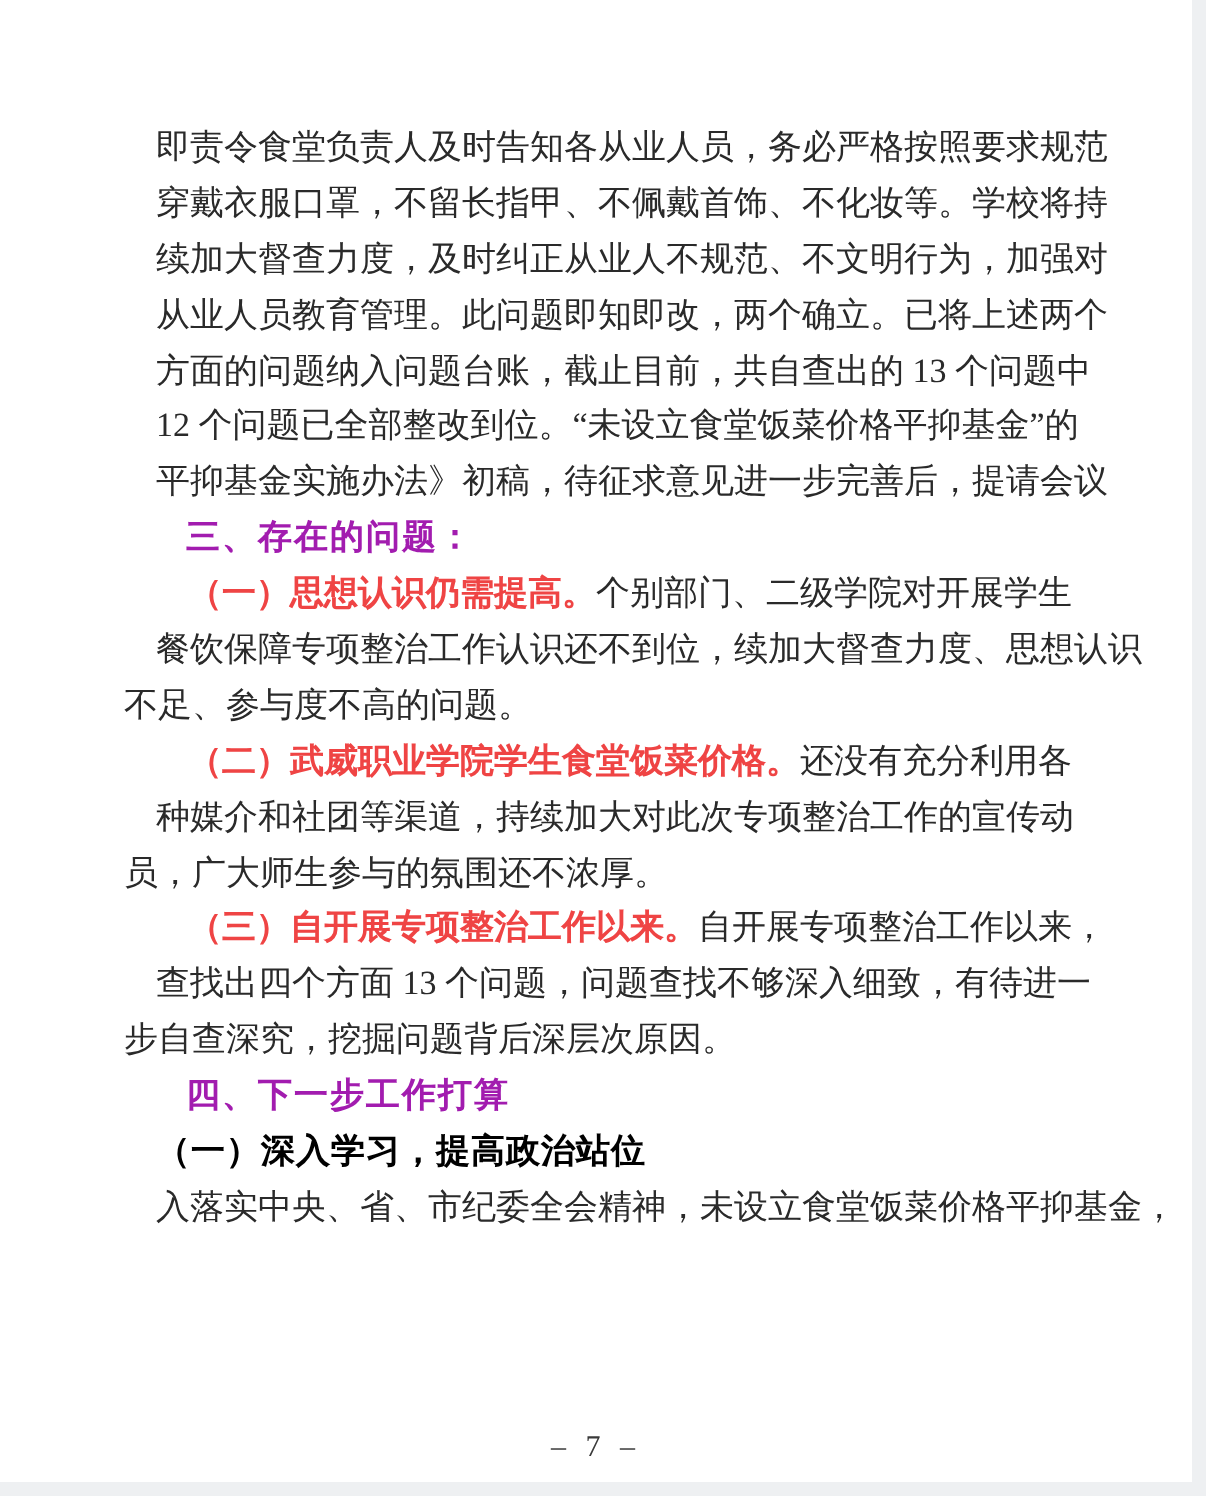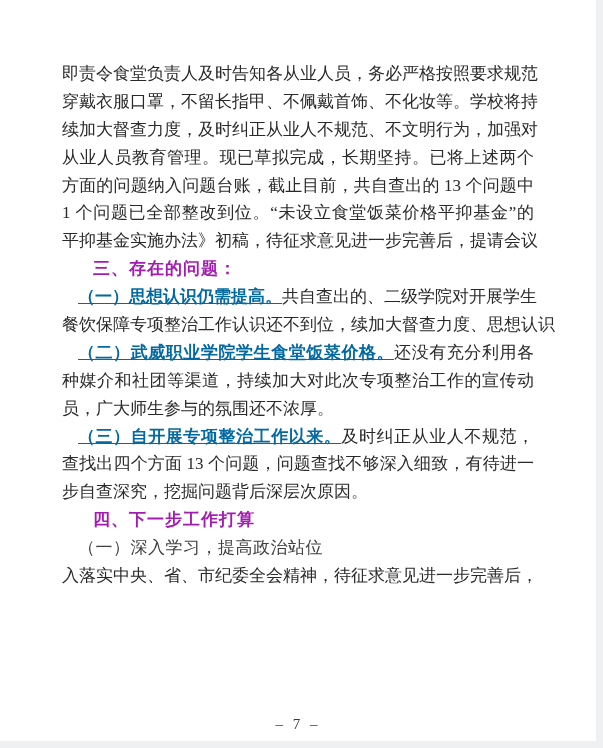--- a/index.html
+++ b/index.html
@@ -38,67 +38,69 @@
     font-size: 17px;
   }
   .line {
     height: 27.9px;
     line-height: 27.9px;
     white-space: nowrap;
   }
   .full {
     text-align: justify;
     text-align-last: justify;
+    margin-left: 16px;
   }
   .indent1 { padding-left: 16px; }
   .indent2 { padding-left: 31px; }
   .h-sans {
     font-family: "Liberation Sans", "DejaVu Sans", sans-serif;
     font-weight: 700;
     color: #a21caf;
     letter-spacing: 1px;
   }
   .h-kai {
-    font-weight: 400;
-    color: #404040;
+    font-weight: 700;
+    color: #000000;
     letter-spacing: 0.5px;
   }
-  .lead { font-weight: 700; color: #0369a1; text-decoration: underline; }
+  .lead { font-weight: 700; color: #ef4444; }
   .footer {
     position: absolute;
     left: 0;
     top: 716px;
     width: 596px;
     text-align: center;
     font-size: 15px;
     color: #3a3a3a;
     letter-spacing: 3px;
   }
 </style>
 </head>
 <body>
 
 <div class="page">
   <div class="doc">
       <div class="line body full"><span>即责令食堂负责人及时告知各从业人员，务必严格按照要求规范</span></div>
       <div class="line body full"><span>穿戴衣服口罩，不留长指甲、不佩戴首饰、不化妆等。学校将持</span></div>
       <div class="line body full"><span>续加大督查力度，及时纠正从业人不规范、不文明行为，加强对</span></div>
-      <div class="line body full"><span>从业人员教育管理。现已草拟完成，长期坚持。已将上述两个</span></div>
+      <div class="line body full"><span>从业人员教育管理。此问题即知即改，两个确立。已将上述两个</span></div>
       <div class="line body full"><span>方面的问题纳入问题台账，截止目前，共自查出的 13 个问题中</span></div>
-      <div class="line body full"><span>1 个问题已全部整改到位。“未设立食堂饭菜价格平抑基金”的</span></div>
+      <div class="line body full"><span>12 个问题已全部整改到位。“未设立食堂饭菜价格平抑基金”的</span></div>
       <div class="line body full"><span>平抑基金实施办法》初稿，待征求意见进一步完善后，提请会议</span></div>
       <div class="line h-sans indent2"><span>三、存在的问题：</span></div>
-      <div class="line body full indent1"><span class="lead">（一）思想认识仍需提高。</span><span>共自查出的、二级学院对开展学生</span></div>
+      <div class="line body full indent1"><span class="lead">（一）思想认识仍需提高。</span><span>个别部门、二级学院对开展学生</span></div>
       <div class="line body full"><span>餐饮保障专项整治工作认识还不到位，续加大督查力度、思想认识</span></div>
+      <div class="line body"><span>不足、参与度不高的问题。</span></div>
       <div class="line body full indent1"><span class="lead">（二）武威职业学院学生食堂饭菜价格。</span><span>还没有充分利用各</span></div>
       <div class="line body full"><span>种媒介和社团等渠道，持续加大对此次专项整治工作的宣传动</span></div>
       <div class="line body"><span>员，广大师生参与的氛围还不浓厚。</span></div>
-      <div class="line body full indent1"><span class="lead">（三）自开展专项整治工作以来。</span><span>及时纠正从业人不规范，</span></div>
+      <div class="line body full indent1"><span class="lead">（三）自开展专项整治工作以来。</span><span>自开展专项整治工作以来，</span></div>
       <div class="line body full"><span>查找出四个方面 13 个问题，问题查找不够深入细致，有待进一</span></div>
       <div class="line body"><span>步自查深究，挖掘问题背后深层次原因。</span></div>
       <div class="line h-sans indent2"><span>四、下一步工作打算</span></div>
       <div class="line h-kai indent1"><span>（一）深入学习，提高政治站位</span></div>
-      <div class="line body full"><span>入落实中央、省、市纪委全会精神，待征求意见进一步完善后，</span></div>
+      <div class="line body full"><span>入落实中央、省、市纪委全会精神，未设立食堂饭菜价格平抑基金，</span></div>
     </div>
   <div class="footer">– 7 –</div>
   <div class="edge-right"></div>
   <div class="edge-bottom"></div>
 </div>
 
 </body></html>

